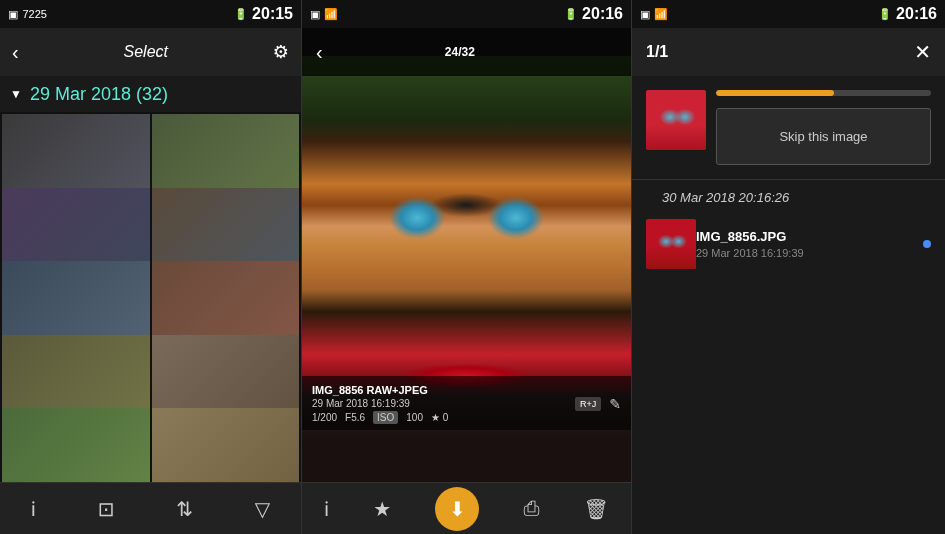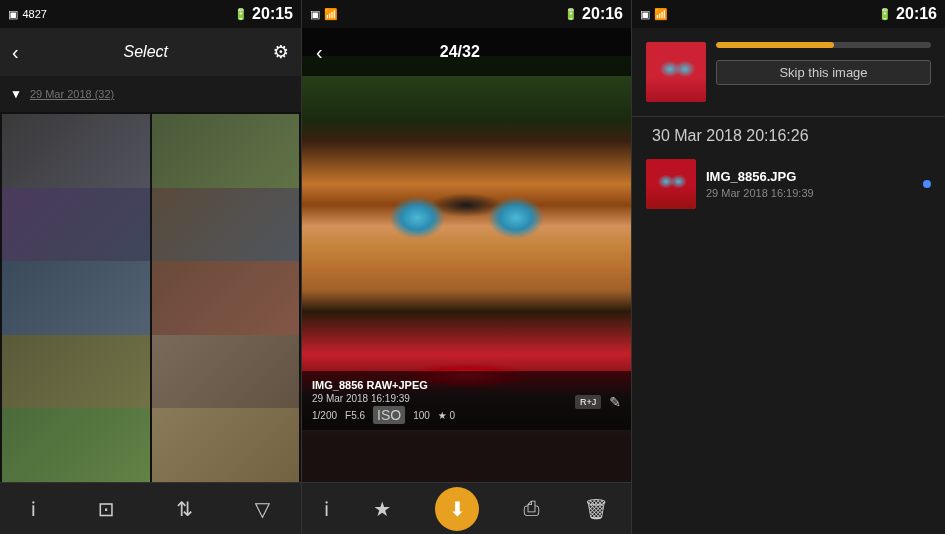--- a/index.html
+++ b/index.html
@@ -89,23 +89,22 @@
       align-items: center;
       padding: 0 10px;
       gap: 8px;
       flex-shrink: 0;
     }
     .gallery-date-row .arrow-down {
       color: #fff;
       font-size: 12px;
     }
     .gallery-date-row .date-text {
-      color: #737373;
-      font-size: 11px;
-      text-decoration: underline;
+      color: #5eead4;
+      font-size: 18px;
     }
 
     .gallery-grid {
       flex: 1;
       display: grid;
       grid-template-columns: repeat(2, 1fr);
       gap: 2px;
       padding: 2px;
       overflow-y: auto;
       background: #111;
@@ -186,21 +185,21 @@
       left: 0;
       right: 0;
       z-index: 10;
     }
     .viewer-header .back-btn {
       color: #fff;
       font-size: 20px;
     }
     .viewer-header .counter {
       color: #fff;
-      font-size: 16px;
+      font-size: 12px;
       font-weight: bold;
     }
 
     .viewer-main-image {
       width: 100%;
       height: calc(100% - 28px - 52px);
       margin-top: 28px;
       background: #2a1a1a;
       position: relative;
       overflow: hidden;
@@ -253,21 +252,21 @@
       gap: 8px;
       align-items: center;
     }
     .viewer-info-overlay .exif-text {
       color: #ccc;
       font-size: 10px;
     }
     .viewer-info-overlay .exif-badge {
       background: #555;
       color: #ccc;
-      font-size: 14px;
+      font-size: 10px;
       padding: 1px 4px;
       border-radius: 2px;
     }
     .viewer-info-overlay .info-right {
       display: flex;
       gap: 8px;
       align-items: center;
     }
     .viewer-info-overlay .rj-badge {
       background: rgba(255,255,255,0.2);
@@ -379,46 +378,46 @@
     .progress-bar-fill {
       height: 100%;
       background: #e8a020;
       border-radius: 3px;
     }
     .skip-btn {
       margin-top: 4px;
       background: #2a2a2a;
       border: 1px solid #555;
       color: #ccc;
-      padding: 4px 16px;
+      padding: 20px 16px;
       font-size: 13px;
       cursor: pointer;
       border-radius: 3px;
       width: 100%;
       text-align: center;
     }
 
     .transfer-divider {
       height: 1px;
       background: #333;
       margin: 0;
     }
 
     .transfer-date-label {
-      padding: 10px 20px 6px;
-      color: #ccc;
-      font-size: 16px;
-      flex-shrink: 0;
+      padding: 10px 30px 6px;
+      color: #ccc;
+      font-size: 13px;
+      flex-shrink: 0;
+      font-style: italic;
     }
 
     .transfer-file-item {
       display: flex;
       align-items: center;
       padding: 8px 14px;
-      gap: 10px;
     }
     .transfer-file-thumb {
       width: 50px;
       height: 50px;
       flex-shrink: 0;
       background: linear-gradient(135deg, #8a3020, #c4502a);
       border-radius: 3px;
       position: relative;
       overflow: hidden;
     }
@@ -455,21 +454,21 @@
     .gallery-grid::-webkit-scrollbar { display: none; }
   </style>
 </head>
 <body>
 
 <div class="panel panel-gallery">
 
   <div class="status-bar">
     <div class="left-icons">
       <span>▣</span>
-      <span>4827</span>
+      <span>7225</span>
     </div>
     <div class="right-icons">
       <span>🔋</span>
       <span class="time">20:15</span>
     </div>
   </div>
 
   <div class="gallery-header">
     <span class="back-btn">‹</span>
     <span class="select-label">Select</span>
@@ -589,20 +588,24 @@
     <div class="left-icons">
       <span>▣</span>
       <span>📶</span>
     </div>
     <div class="right-icons">
       <span>🔋</span>
       <span class="time">20:16</span>
     </div>
   </div>
 
+  <div class="transfer-header">
+    <span class="counter">1/1</span>
+    <span class="close-btn">✕</span>
+  </div>
 
   <div class="transfer-saving-area">
     <div class="transfer-saving-row">
       <div class="transfer-thumb"></div>
       <div class="transfer-saving-info">
         <div class="progress-bar-bg">
           <div class="progress-bar-fill" style="width: 55%"></div>
         </div>
         <button class="skip-btn">Skip this image</button>
       </div>

